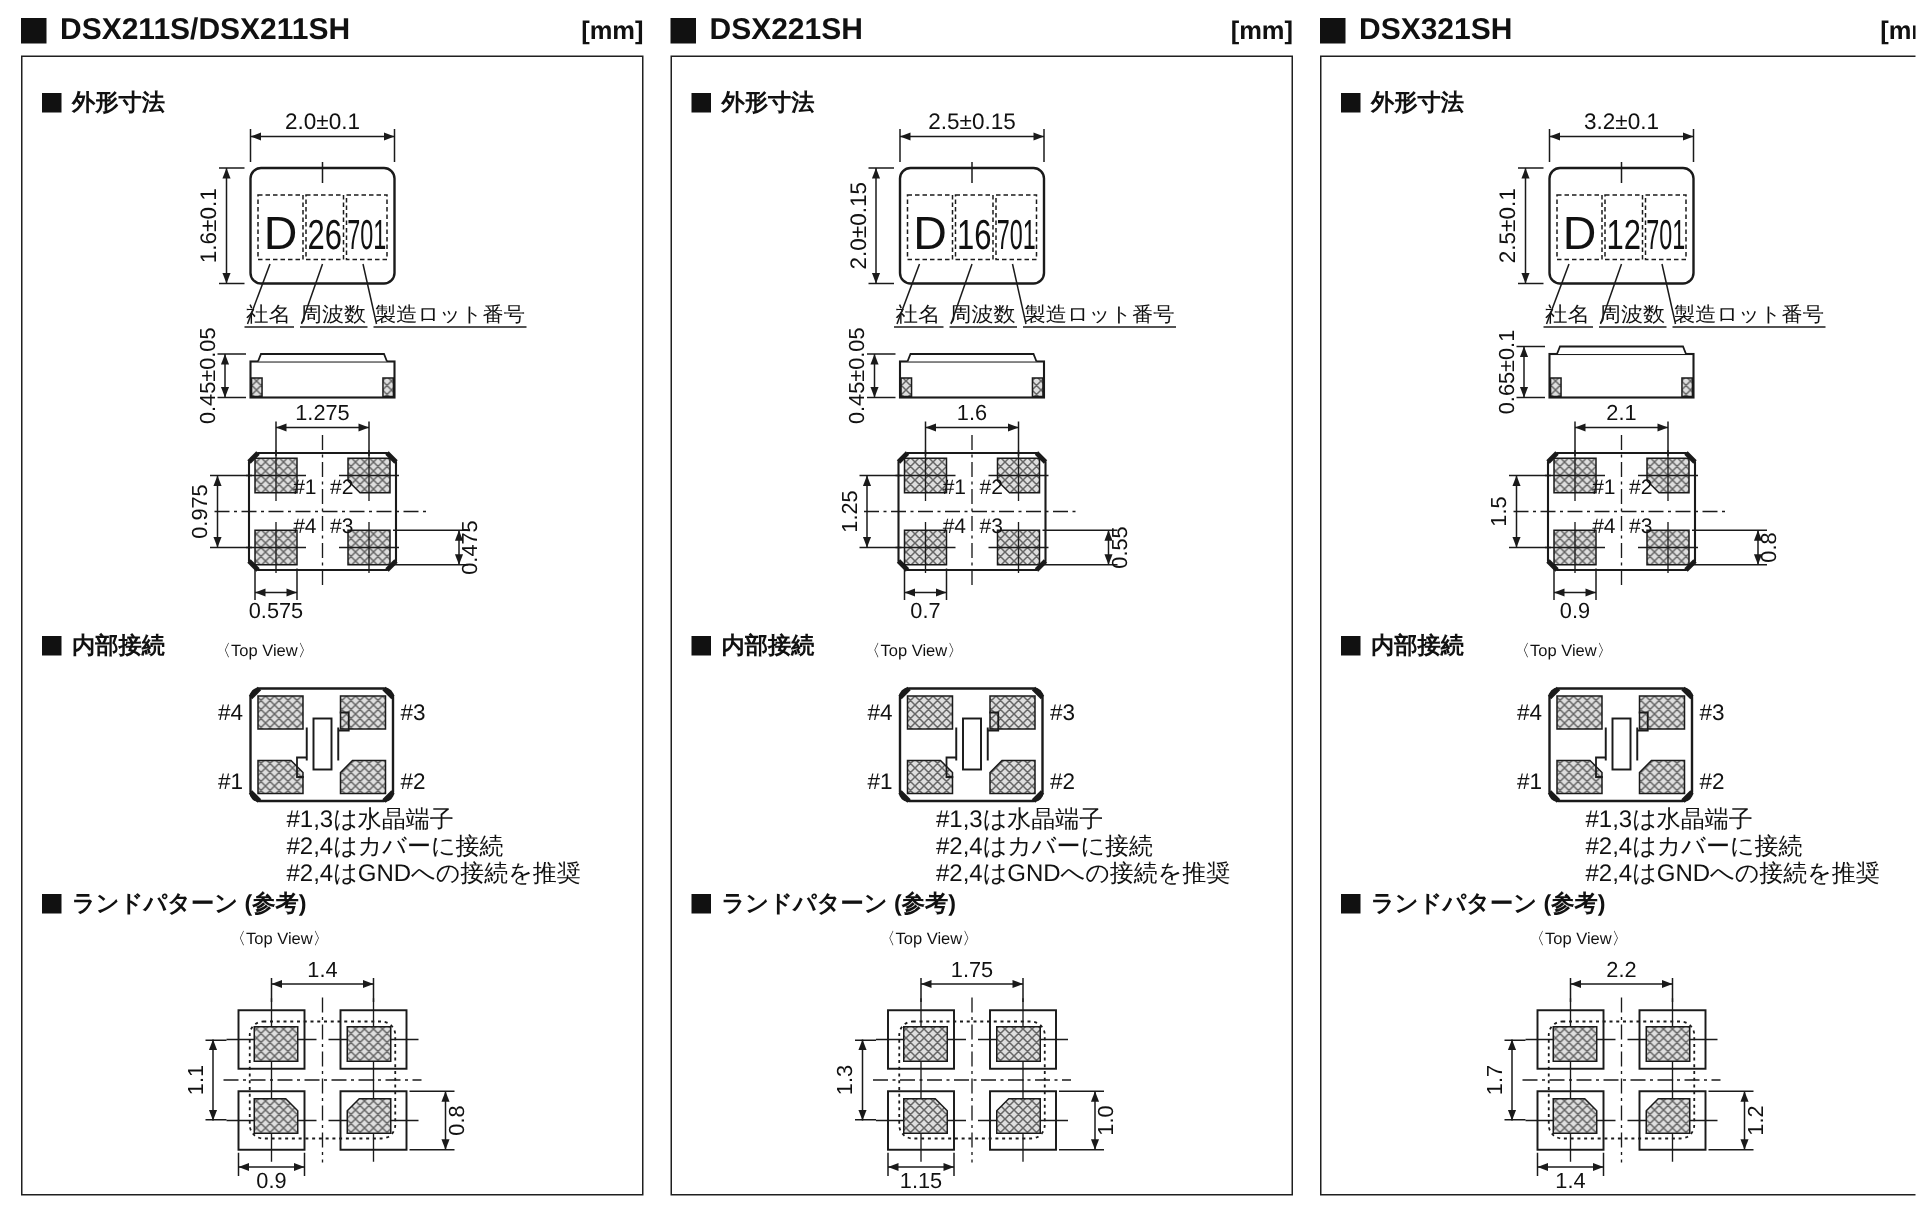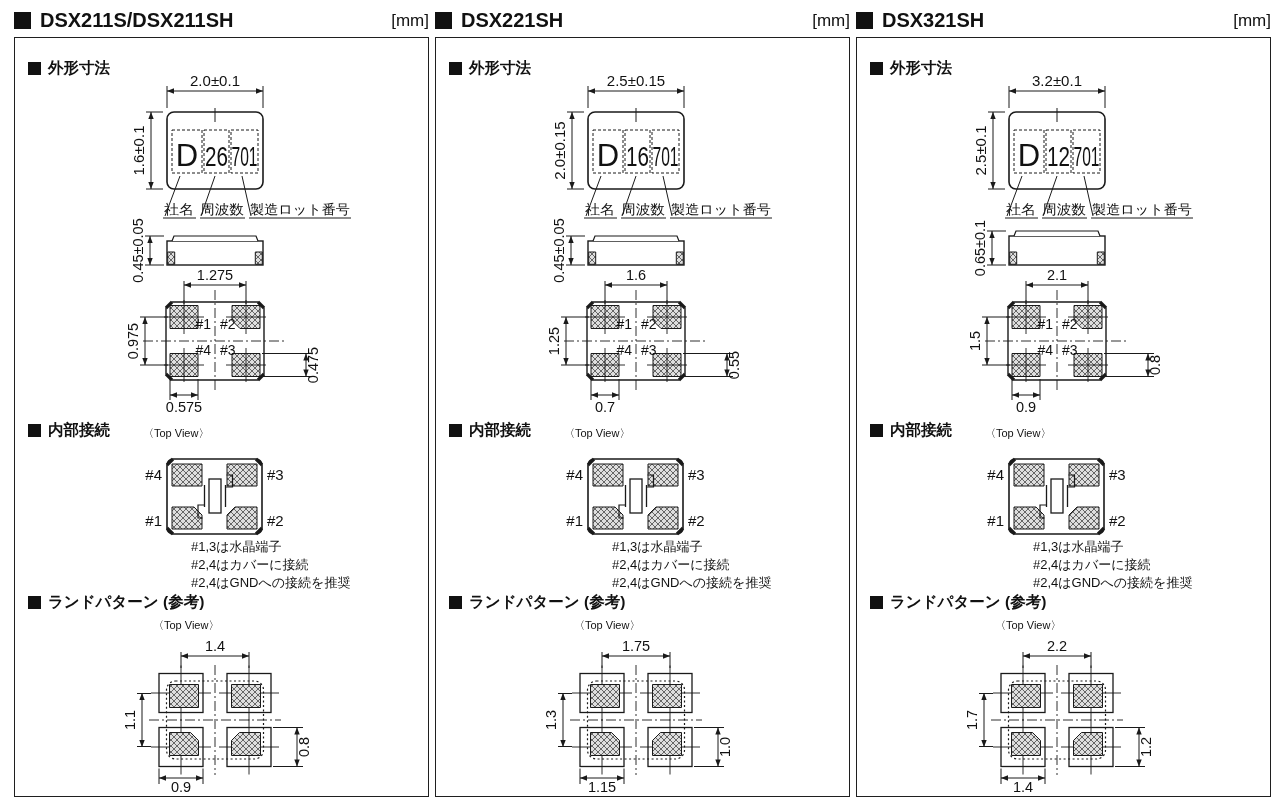--- a/index.html
+++ b/index.html
@@ -1,29 +1,29 @@
 <!DOCTYPE html>
 <html><head>
 <meta charset="utf-8">
 <style>
   html,body{margin:0;padding:0;background:#fff;}
   body{width:1277px;height:803px;overflow:hidden;color:#111;
        font-family:"Liberation Sans","DejaVu Sans",sans-serif;}
-  .page{display:flex;gap:6px;padding:8px 6px 0 14px;}
+  .page{display:flex;gap:18px;padding:8px 6px 0 14px;}
   .panel{width:415px;flex:0 0 415px;}
   .panel-header{display:flex;align-items:center;height:25px;margin-bottom:4px;}
   .sq{width:17px;height:17px;background:#111;margin-right:9px;flex:0 0 auto;}
   .panel-title{font-size:20px;font-weight:bold;white-space:nowrap;}
-  .unit{margin-left:auto;font-size:17px;font-weight:normal;}
+  .unit{margin-left:auto;font-size:17px;font-weight:bold;}
   .panel-box{position:relative;height:758px;border:1.6px solid #1f1f1f;background:#fff;}
   svg.drawing{position:absolute;left:0;top:0;}
   .sec{position:absolute;display:flex;align-items:center;font-size:15.5px;font-weight:bold;white-space:nowrap;}
   .sec .sq2{width:13px;height:13px;background:#111;margin-right:7px;flex:0 0 auto;}
   .cap{position:absolute;font-size:11px;white-space:nowrap;}
-  .notes{position:absolute;font-size:13px;line-height:18px;white-space:nowrap;}
+  .notes{position:absolute;font-size:16px;line-height:18px;white-space:nowrap;}
 </style>
 </head>
 <body>
 
 <div class="page">
 
   <section class="panel">
     <div class="panel-header">
       <span class="sq"></span>
       <span class="panel-title">DSX211S/DSX211SH</span>

